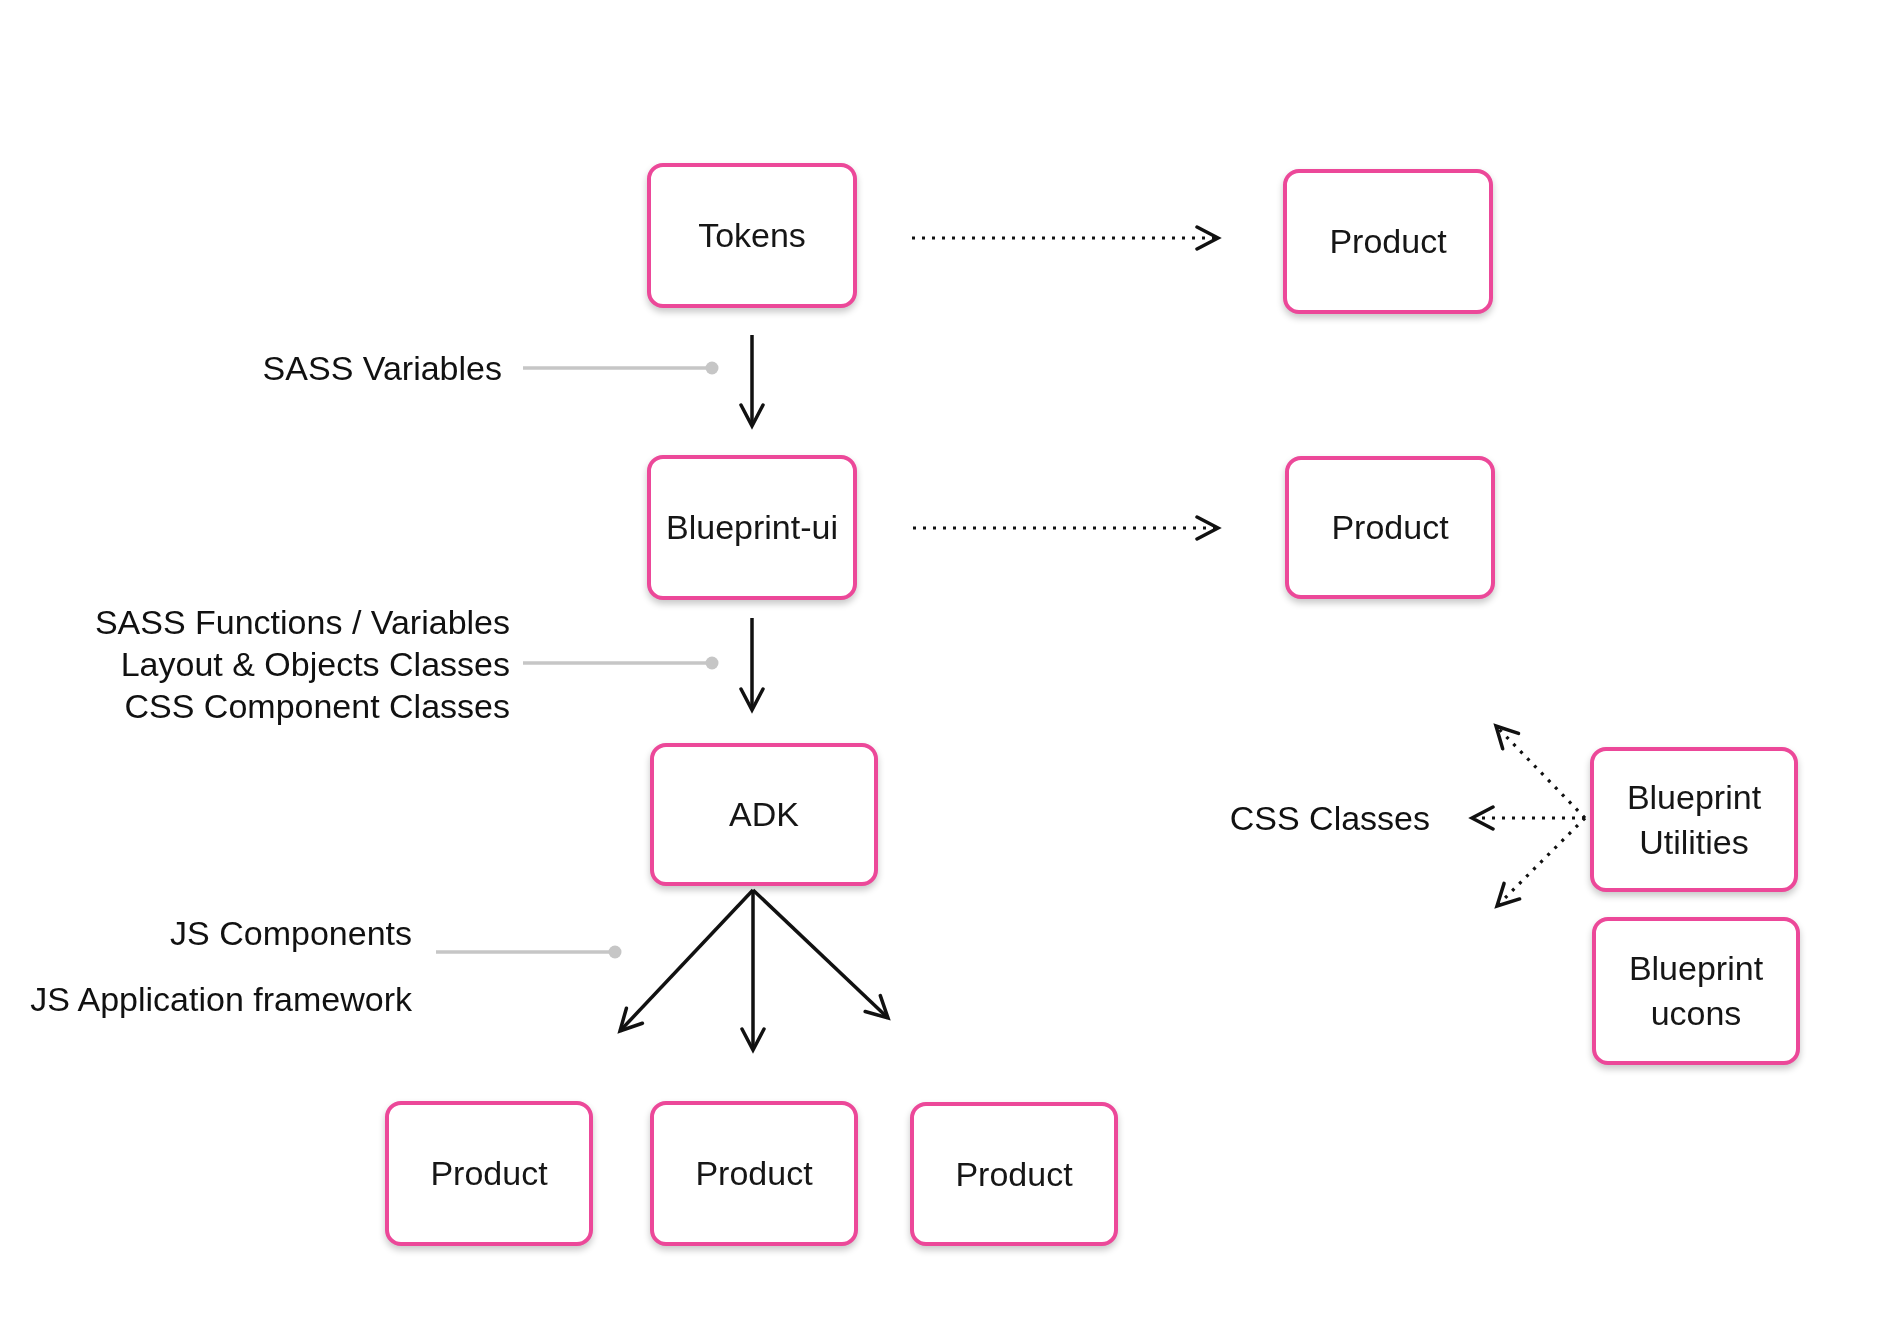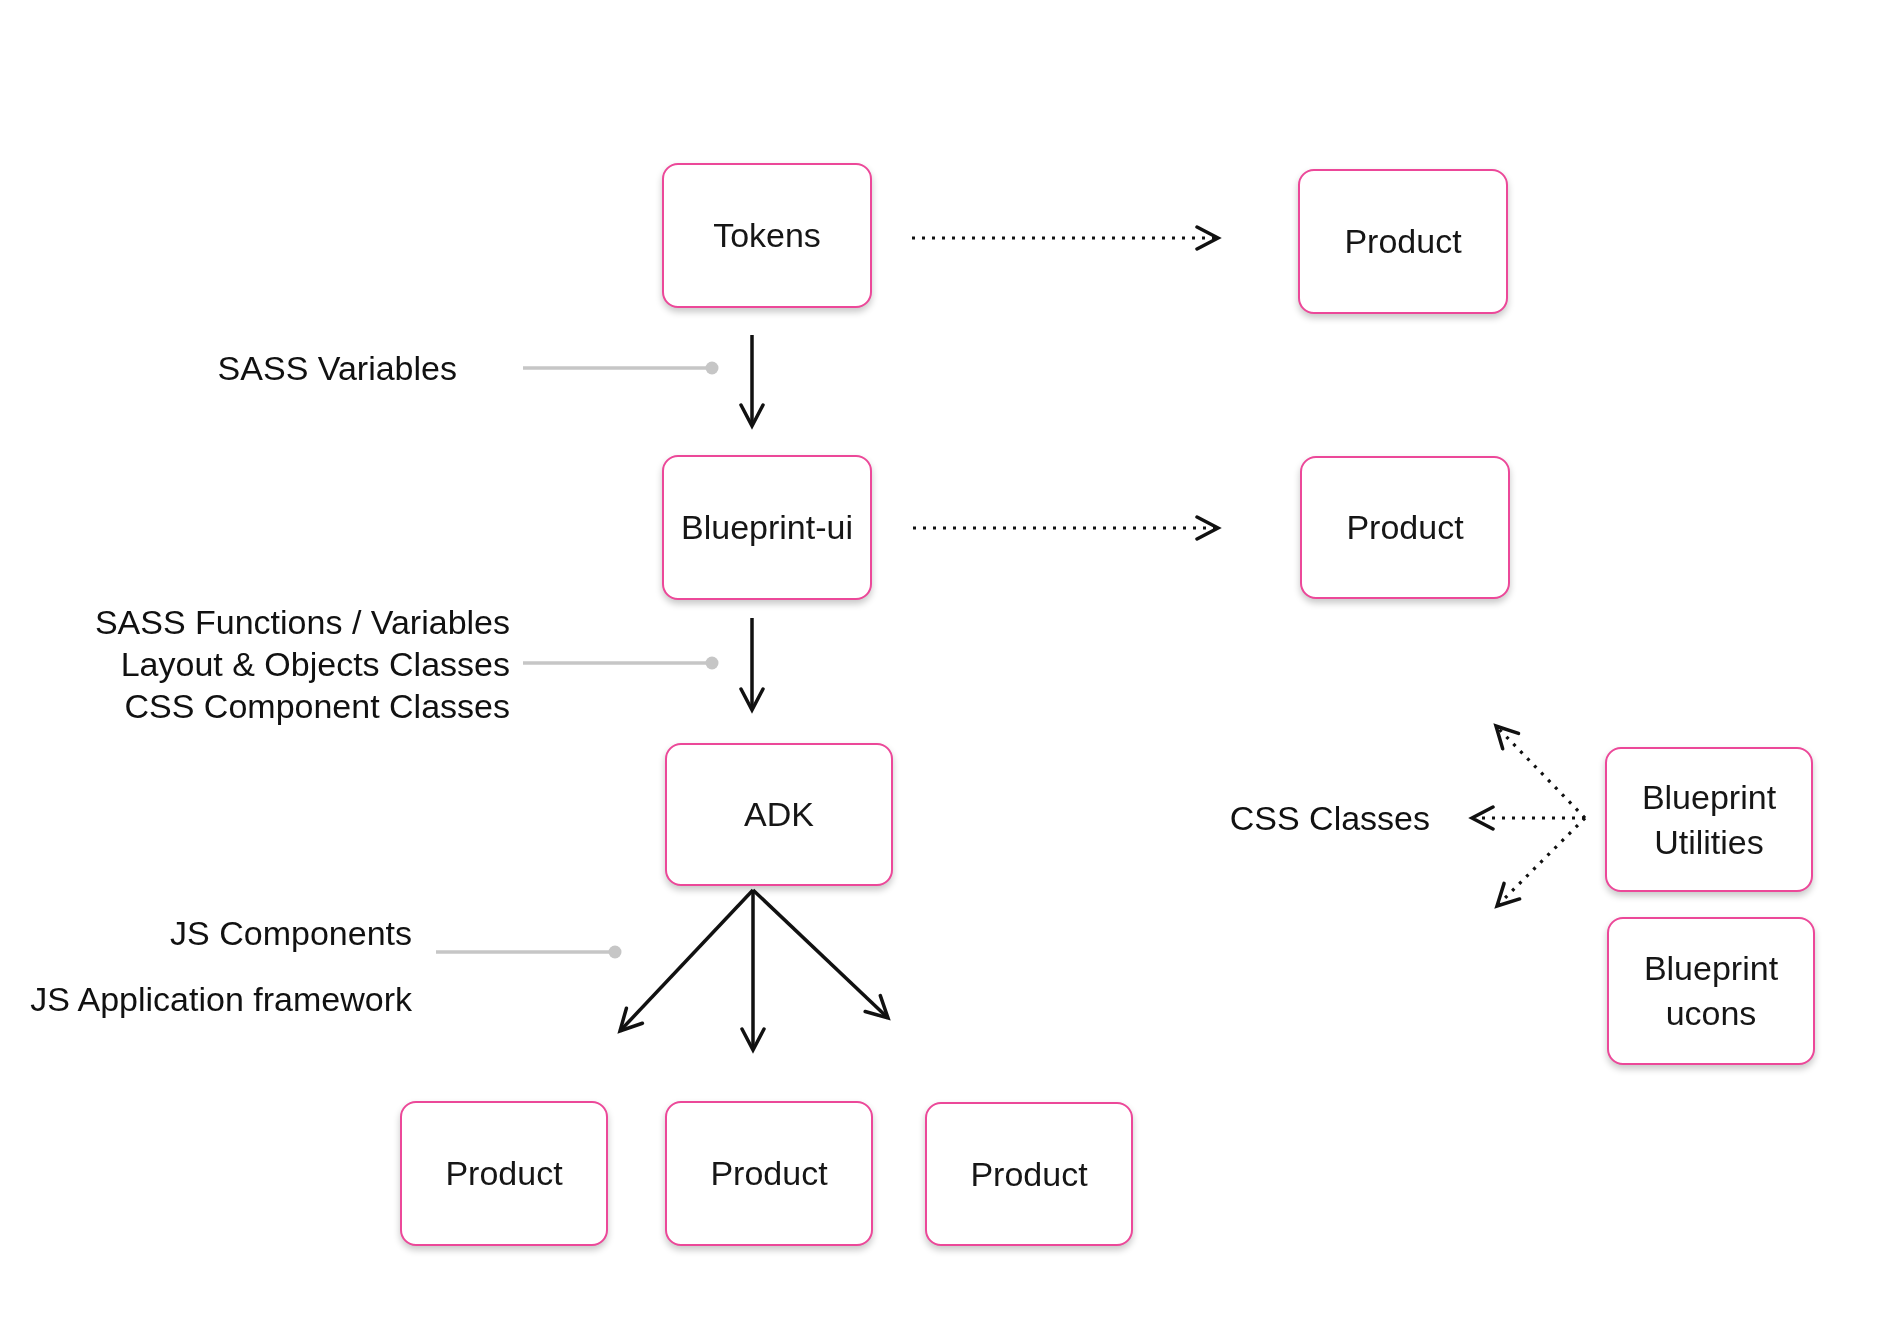--- a/index.html
+++ b/index.html
@@ -11,33 +11,32 @@
     font-family: "Liberation Sans", sans-serif;
     color: #161616;
   }
   #connector-layer {
     position: absolute; left: 0; top: 0;
     width: 1904px; height: 1336px;
   }
   .box {
     position: absolute;
     background: #ffffff;
-    border: 2px solid #ec4899;
+    border: 4px solid #ec4899;
     border-radius: 16px;
     box-shadow: 0 4px 7px rgba(0,0,0,0.22);
     display: flex;
     align-items: center;
     justify-content: center;
     text-align: center;
     font-size: 34px;
     line-height: 45px;
     color: #161616;
     white-space: pre-line;
     box-sizing: border-box;
-    margin-left: 15px;
   }
   .annotation {
     position: absolute;
     font-size: 34px;
     color: #111111;
     text-align: right;
     white-space: nowrap;
   }
   .annotation-block div { line-height: 42px; }
 </style>
@@ -86,21 +85,21 @@
 <div class="box" style="left:650px; top:1101px; width:208px; height:145px;">Product</div>
 
 <div class="box" style="left:910px; top:1102px; width:208px; height:144px;">Product</div>
 
 <div class="box" style="left:1590px; top:747px; width:208px; height:145px;">Blueprint
 Utilities</div>
 
 <div class="box" style="left:1592px; top:917px; width:208px; height:148px;">Blueprint
 ucons</div>
 
-<div class="annotation" style="right:1447px; top:347px; line-height:42px;">SASS Variables</div>
+<div class="annotation" style="right:1402px; top:347px; line-height:42px;">SASS Variables</div>
 
 <div class="annotation annotation-block" style="right:1394px; top:601px;">
   <div>SASS Functions / Variables</div>
   <div>Layout &amp; Objects Classes</div>
   <div>CSS Component Classes</div>
 </div>
 
 <div class="annotation" style="right:1492px; top:912px; line-height:42px;">JS Components</div>
 
 <div class="annotation" style="right:1492px; top:978px; line-height:42px;margin-left:9px;">JS Application framework</div>

